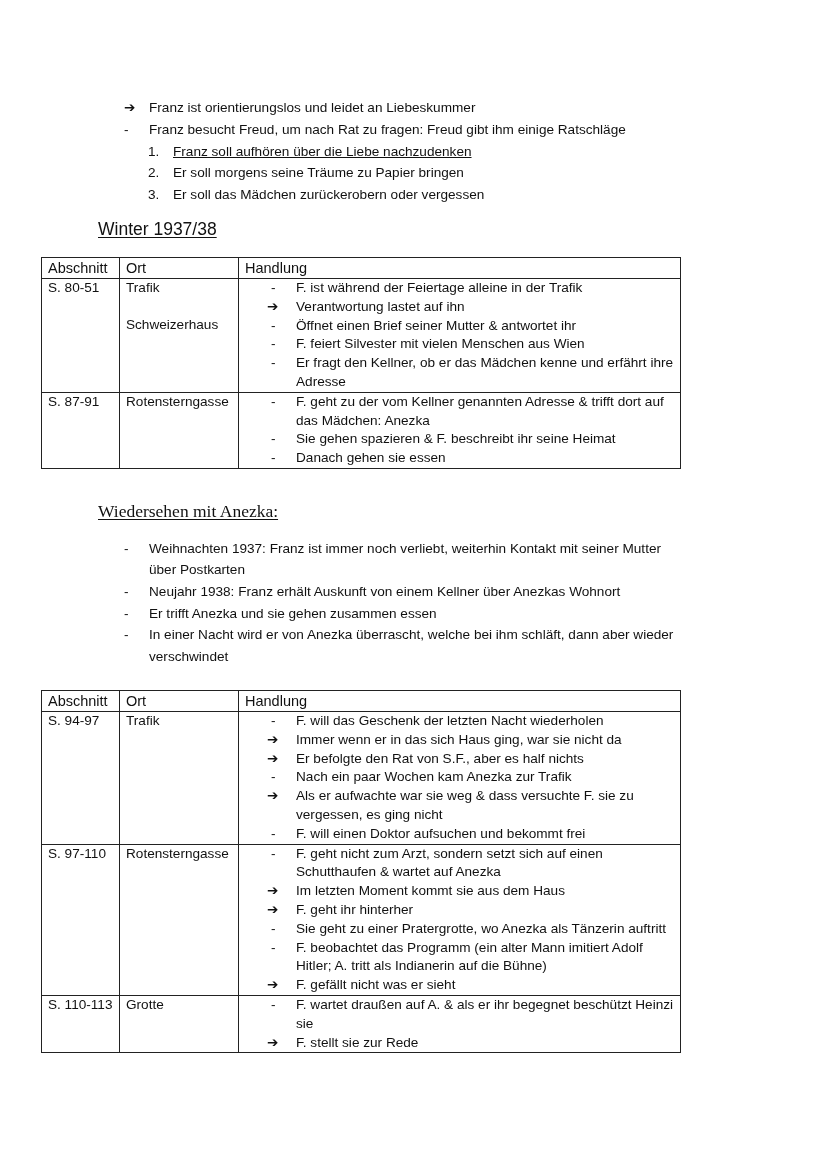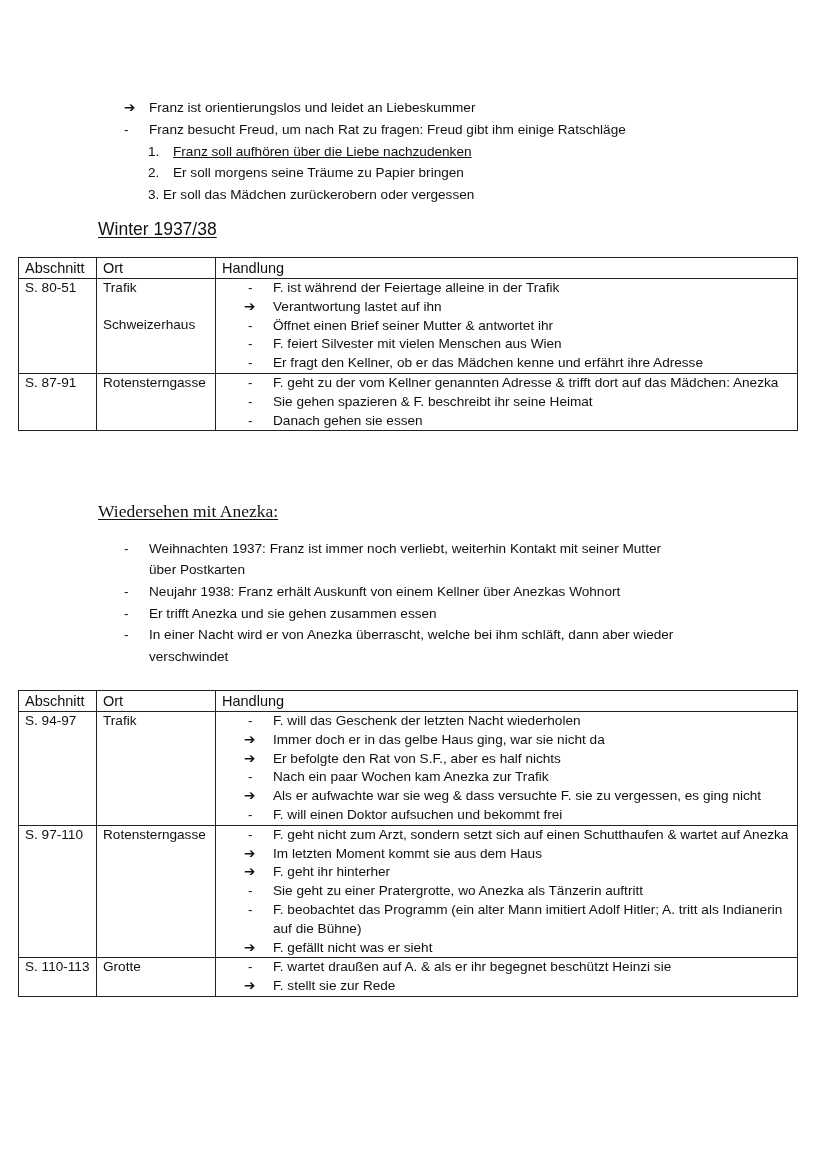--- a/index.html
+++ b/index.html
@@ -8,21 +8,21 @@
     font-family: "Liberation Sans", sans-serif; color: #111111;
     font-size: 13.6px;
   }
   .line { position: absolute; white-space: nowrap; line-height: 21px; }
   .marker { position: absolute; width: 20px; text-align: left; }
   .heading {
     position: absolute; font-size: 17.5px; text-decoration: underline;
     text-underline-offset: 2px; white-space: nowrap;
   }
   table.tbl {
-    position: absolute; left: 18px; width: 780px;
+    position: absolute; left: 41px; width: 640px;
     border-collapse: collapse; table-layout: fixed;
   }
   table.tbl td, table.tbl th {
     border: 1px solid #222; vertical-align: top; padding: 0 0 0 6px;
     font-weight: normal; text-align: left; line-height: 18.8px;
   }
   table.tbl th { font-size: 14.5px; line-height: 20px; }
   .col1 { width: 78px; }
   .col2 { width: 119px; }
   .hl { list-style: none; margin: 0; padding: 0; }
@@ -46,21 +46,21 @@
   <div class="line" style="left:148px; top:141px;">
     <span class="marker">1.</span>
     <span style="position:absolute; left:25px;text-decoration:underline;">Franz soll aufhören über die Liebe nachzudenken</span>
   </div>
   <div class="line" style="left:148px; top:162px;">
     <span class="marker">2.</span>
     <span style="position:absolute; left:25px;">Er soll morgens seine Träume zu Papier bringen</span>
   </div>
   <div class="line" style="left:148px; top:184px;">
     <span class="marker">3.</span>
-    <span style="position:absolute; left:15px;">Er soll das Mädchen zurückerobern oder vergessen</span>
+    <span style="position:absolute; left:25px;">Er soll das Mädchen zurückerobern oder vergessen</span>
   </div>
 </div>
 
 <div class="heading" style="left:98px; top:219px;">Winter 1937/38</div>
 
 <table class="tbl" style="top:257px;">
   <colgroup>
       <col class="col1">
       <col class="col2">
       <col>
@@ -139,21 +139,21 @@
     <th>Handlung</th>
   </tr>
   <tr>
     <td>S. 94-97</td>
     <td>
           <span class="ort-block">Trafik</span>
         </td>
     <td>
       <ul class="hl">
         <li><span class="m dash">-</span><span>F. will das Geschenk der letzten Nacht wiederholen</span></li>
-        <li><span class="m">➔</span><span>Immer doch er in das gelbe Haus ging, war sie nicht da</span></li>
+        <li><span class="m">➔</span><span>Immer wenn er in das sich Haus ging, war sie nicht da</span></li>
         <li><span class="m">➔</span><span>Er befolgte den Rat von S.F., aber es half nichts</span></li>
         <li><span class="m dash">-</span><span>Nach ein paar Wochen kam Anezka zur Trafik</span></li>
         <li><span class="m">➔</span><span>Als er aufwachte war sie weg &amp; dass versuchte F. sie zu vergessen, es ging nicht</span></li>
         <li><span class="m dash">-</span><span>F. will einen Doktor aufsuchen und bekommt frei</span></li>
       </ul>
     </td>
   </tr>
   <tr>
     <td>S. 97-110</td>
     <td>

